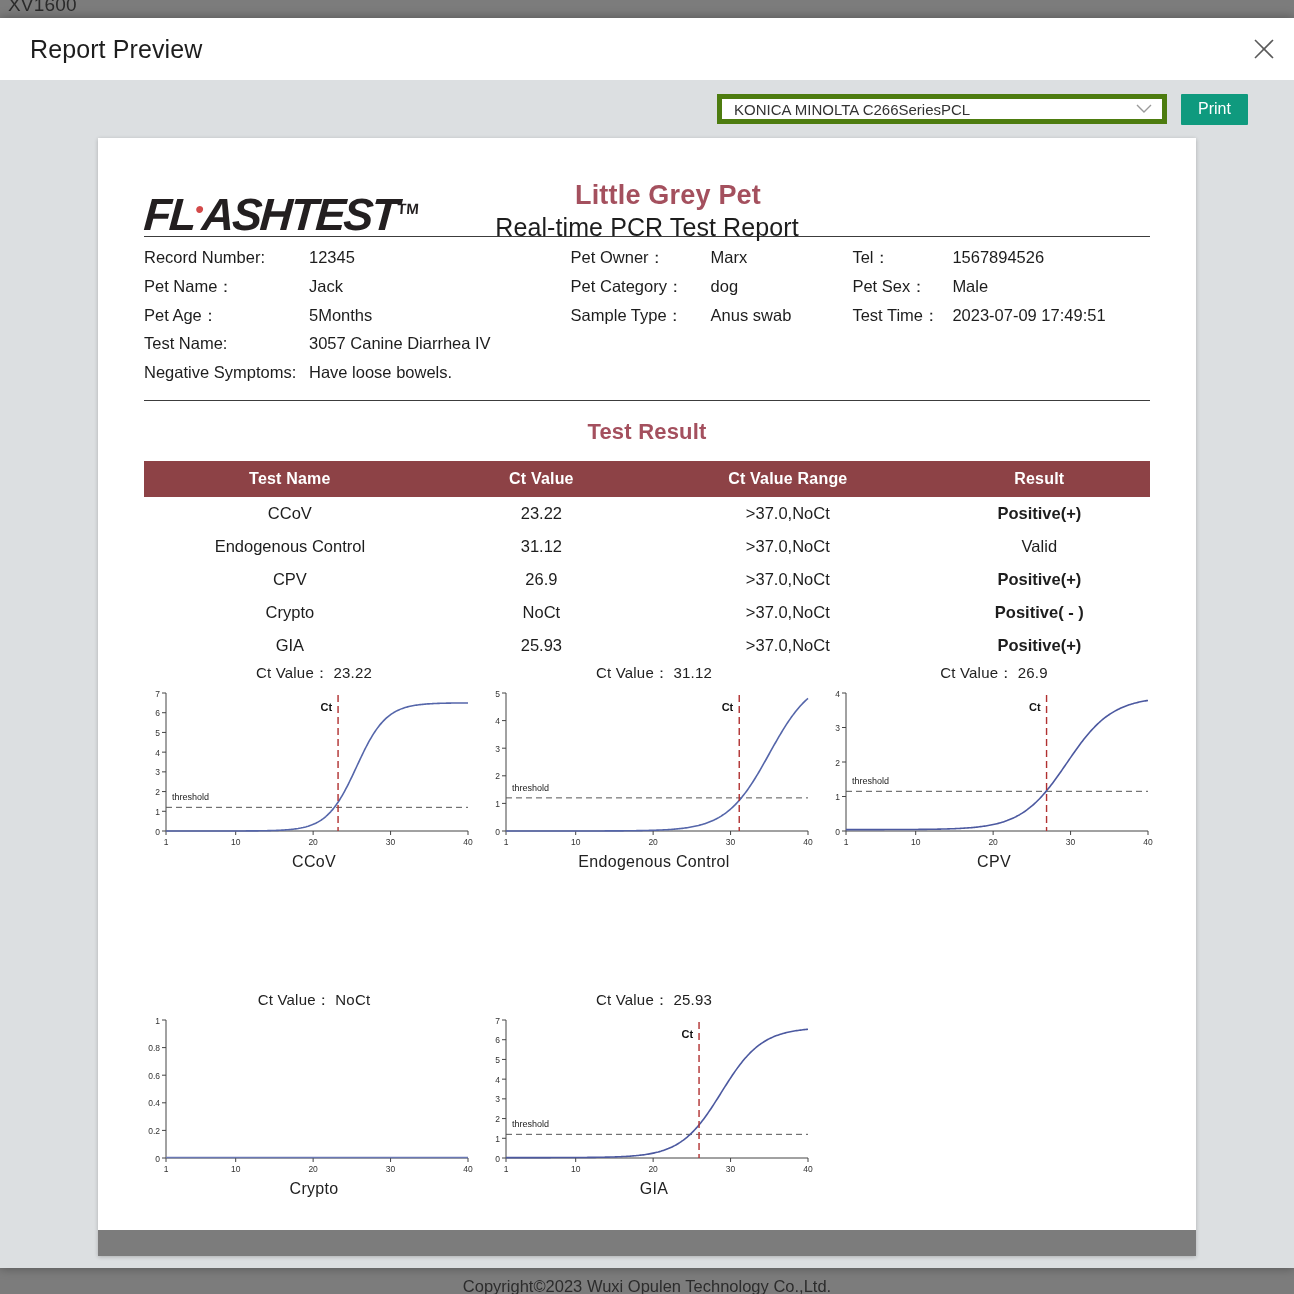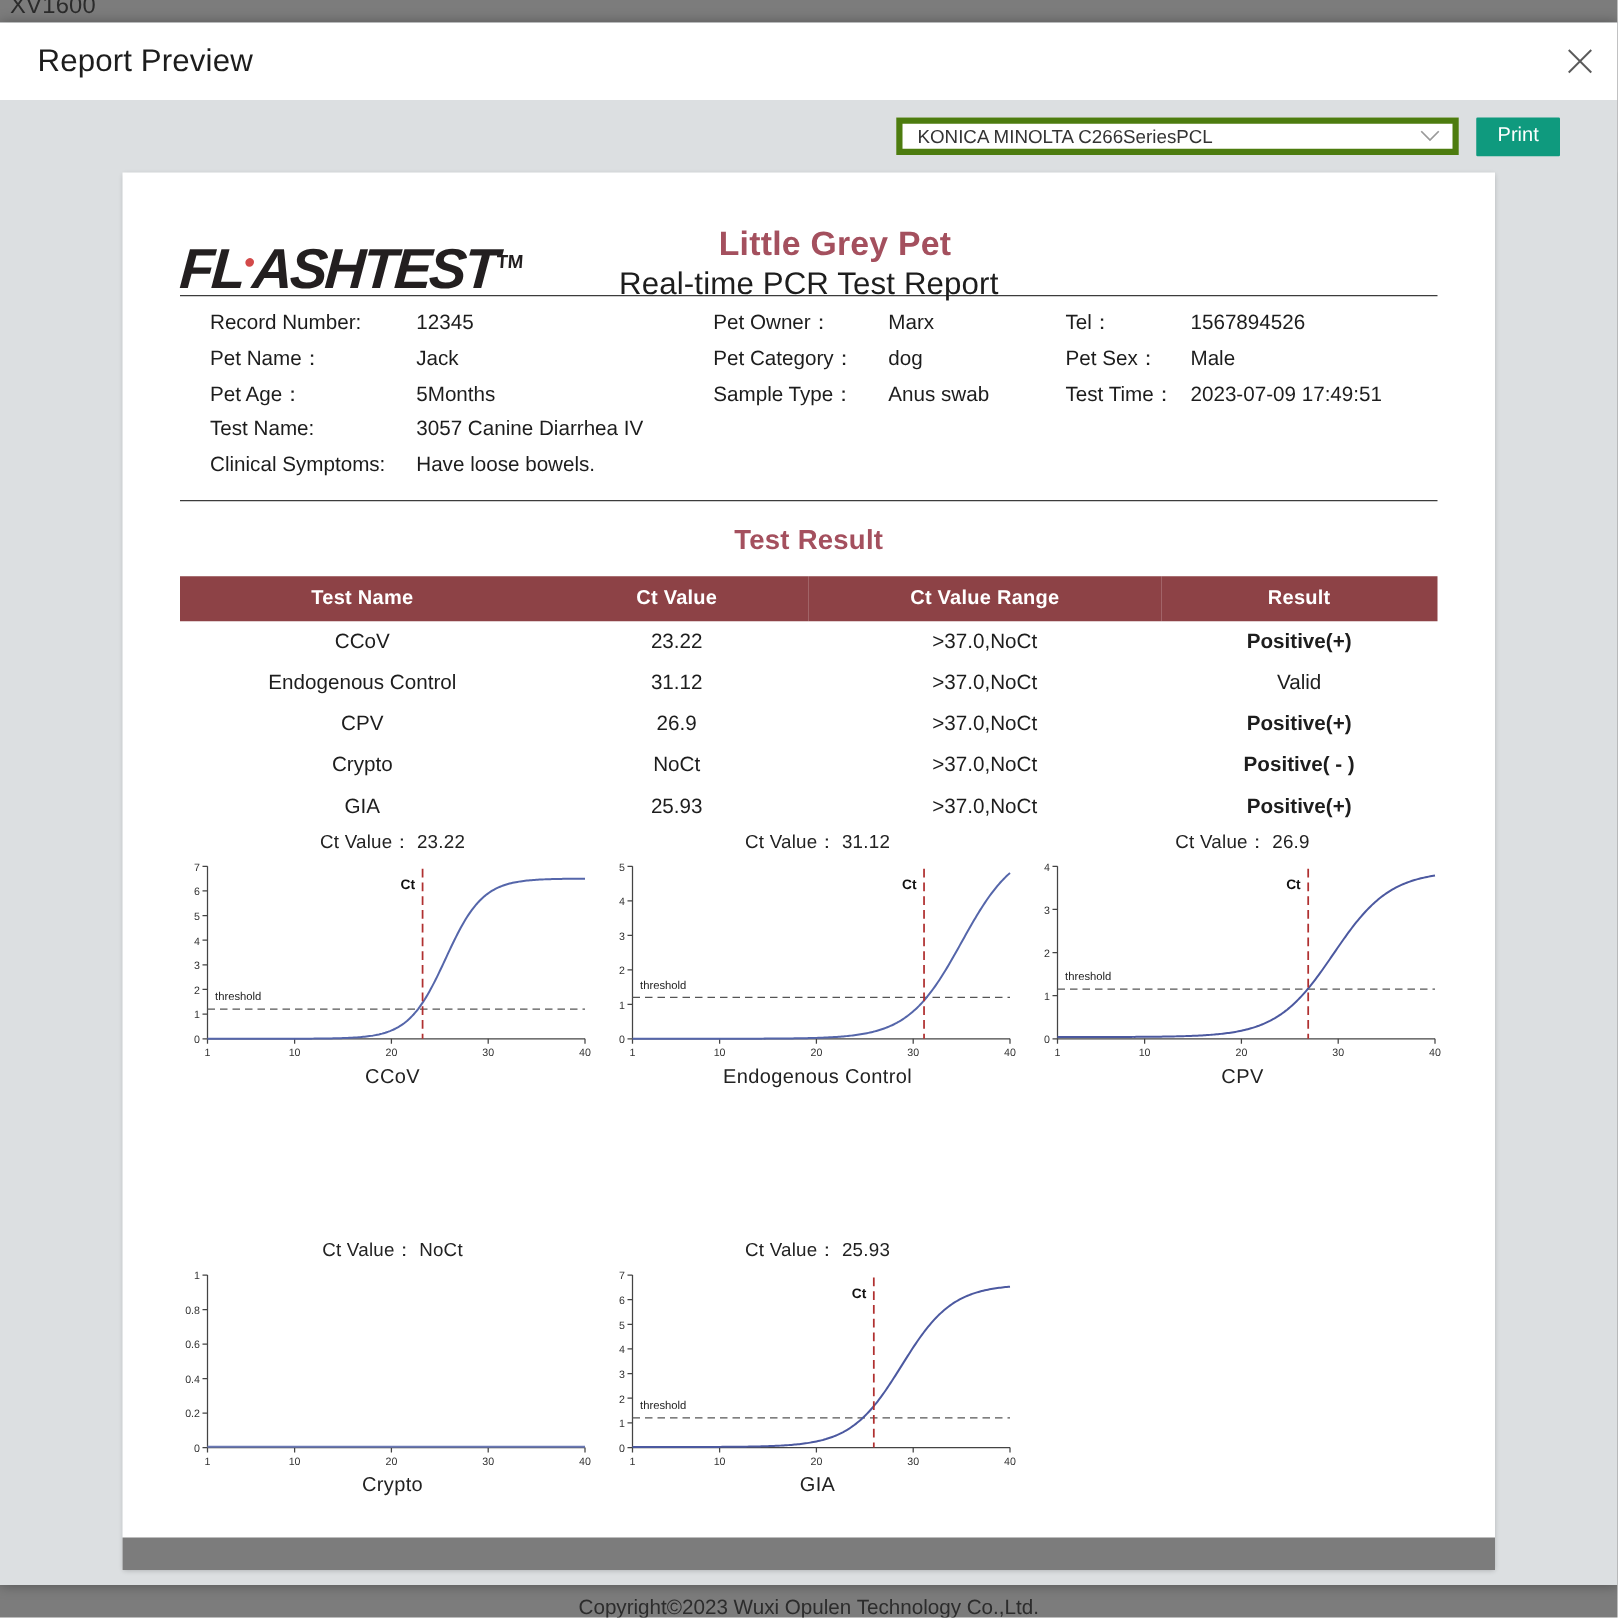--- a/index.html
+++ b/index.html
@@ -109,21 +109,21 @@
     padding: 10px 46px 0 46px;
     position: relative;
   }
   .info-row { display: flex; align-items: baseline; height: 29px; }
   .cell { display: flex; align-items: baseline; }
   .c1 { width: 430px; }
   .c2 { width: 284px; }
   .c3 { width: 300px; }
   .lbl { font-size: 16.5px; color: #1d1d1d; }
   .val { font-size: 16.5px; color: #1d1d1d; }
-  .c1 .lbl { width: 165px; margin-left: 24px; }
+  .c1 .lbl { width: 165px; }
   .c2 .lbl { width: 140px; }
   .c3 .lbl { width: 100px; }
 
   .hr2 { height:1px; background:#3c3c3c; margin: 8px 46px 0 46px; }
 
   .section-title {
     text-align: center; font-size: 22px; font-weight: 700;
     color: #a4505e; margin-top: 18px; letter-spacing: .2px;
   }
 
@@ -264,21 +264,21 @@
           </div>
         </div>
         <div class="info-row">
           <div class="cell c1">
             <span class="lbl">Test Name:</span>
             <span class="val">3057 Canine Diarrhea IV</span>
           </div>
         </div>
         <div class="info-row">
           <div class="cell c1">
-            <span class="lbl">Clinical Symptoms:</span>
+            <span class="lbl">Negative Symptoms:</span>
             <span class="val">Have loose bowels.</span>
           </div>
         </div>
       </div>
 
       <div class="hr2"></div>
 
       <div class="section-title">Test Result</div>
 
       <table class="results">

